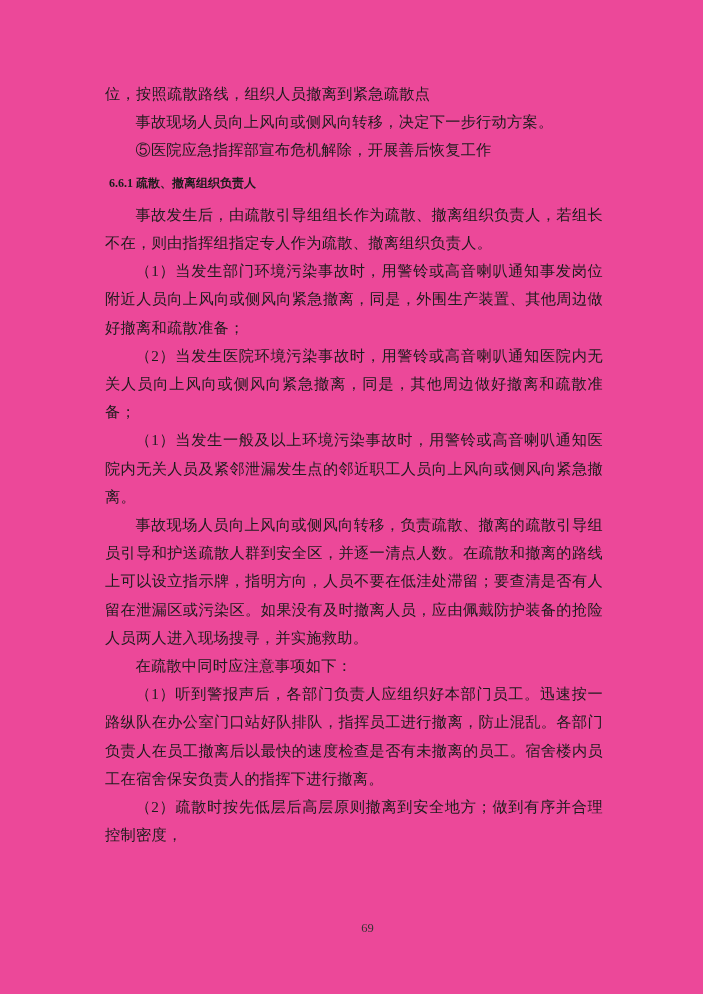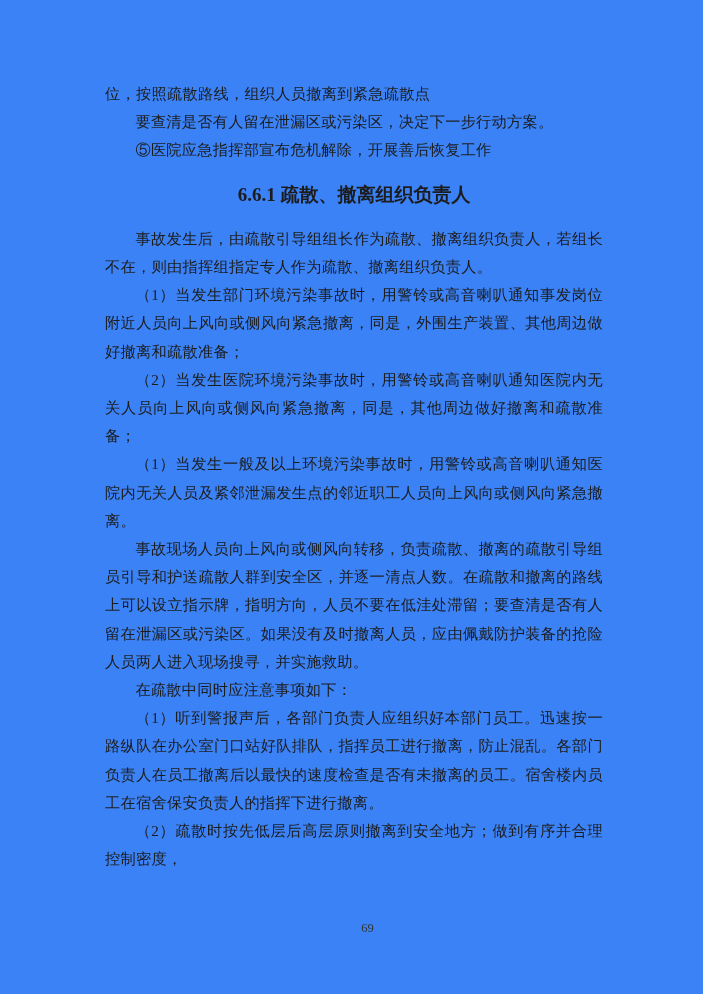--- a/index.html
+++ b/index.html
@@ -4,61 +4,61 @@
 <style>
   html, body {
     margin: 0;
     padding: 0;
     background: #ffffff;
   }
   .page {
     position: relative;
     width: 703px;
     height: 994px;
-    background: #3b82f6;
+    background: #ec4899;
     box-sizing: border-box;
     padding: 80px 100px 0 105px;
     font-family: "Liberation Serif", "DejaVu Serif", serif;
     color: #1c1c1c;
     overflow: hidden;
   }
   .para {
     margin: 0;
     font-size: 15.2px;
     line-height: 28.2px;
     text-align: justify;
     letter-spacing: 0.3px;
   }
   .indent {
     text-indent: 2em;
   }
   .heading {
-    margin: 16px;
-    font-size: 19px;
+    margin: 4px;
+    font-size: 12px;
     line-height: 28.2px;
     font-weight: 700;
     font-family: "Liberation Serif", "DejaVu Serif", serif;
-    text-align: center;
+    text-align: left;
   }
   .page-number {
     position: absolute;
     bottom: 58px;
     left: 16px;
     width: 100%;
     text-align: center;
     font-size: 12.5px;
     color: #333333;
   }
 </style>
 </head>
 <body>
 
 <div class="page">
   <p class="para">位，按照疏散路线，组织人员撤离到紧急疏散点</p>
-  <p class="para indent">要查清是否有人留在泄漏区或污染区，决定下一步行动方案。</p>
+  <p class="para indent">事故现场人员向上风向或侧风向转移，决定下一步行动方案。</p>
   <p class="para indent">⑤医院应急指挥部宣布危机解除，开展善后恢复工作</p>
   <h3 class="heading">6.6.1 疏散、撤离组织负责人</h3>
   <p class="para indent">事故发生后，由疏散引导组组长作为疏散、撤离组织负责人，若组长不在，则由指挥组指定专人作为疏散、撤离组织负责人。</p>
   <p class="para indent">（1）当发生部门环境污染事故时，用警铃或高音喇叭通知事发岗位附近人员向上风向或侧风向紧急撤离，同是，外围生产装置、其他周边做好撤离和疏散准备；</p>
   <p class="para indent">（2）当发生医院环境污染事故时，用警铃或高音喇叭通知医院内无关人员向上风向或侧风向紧急撤离，同是，其他周边做好撤离和疏散准备；</p>
   <p class="para indent">（1）当发生一般及以上环境污染事故时，用警铃或高音喇叭通知医院内无关人员及紧邻泄漏发生点的邻近职工人员向上风向或侧风向紧急撤离。</p>
   <p class="para indent">事故现场人员向上风向或侧风向转移，负责疏散、撤离的疏散引导组员引导和护送疏散人群到安全区，并逐一清点人数。在疏散和撤离的路线上可以设立指示牌，指明方向，人员不要在低洼处滞留；要查清是否有人留在泄漏区或污染区。如果没有及时撤离人员，应由佩戴防护装备的抢险人员两人进入现场搜寻，并实施救助。</p>
   <p class="para indent">在疏散中同时应注意事项如下：</p>
   <p class="para indent">（1）听到警报声后，各部门负责人应组织好本部门员工。迅速按一路纵队在办公室门口站好队排队，指挥员工进行撤离，防止混乱。各部门负责人在员工撤离后以最快的速度检查是否有未撤离的员工。宿舍楼内员工在宿舍保安负责人的指挥下进行撤离。</p>
   <p class="para indent">（2）疏散时按先低层后高层原则撤离到安全地方；做到有序并合理控制密度，</p>

